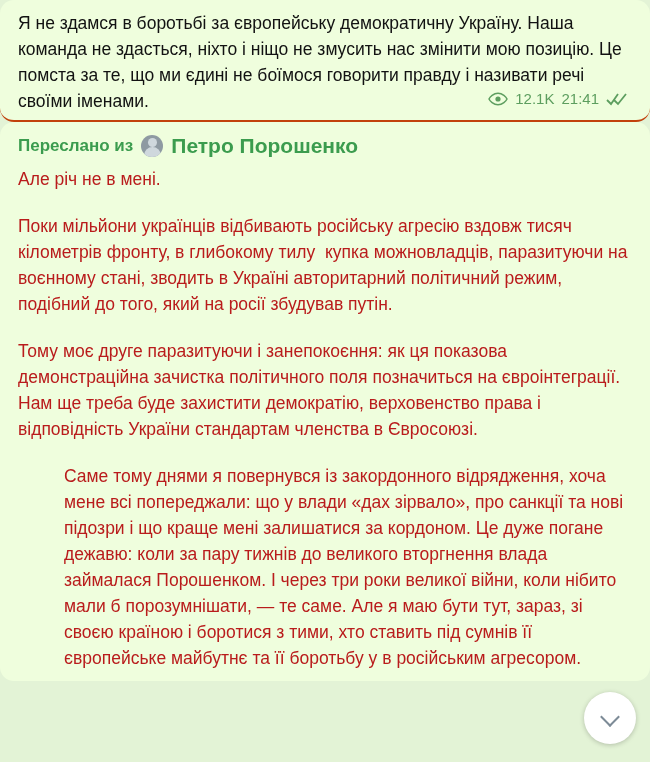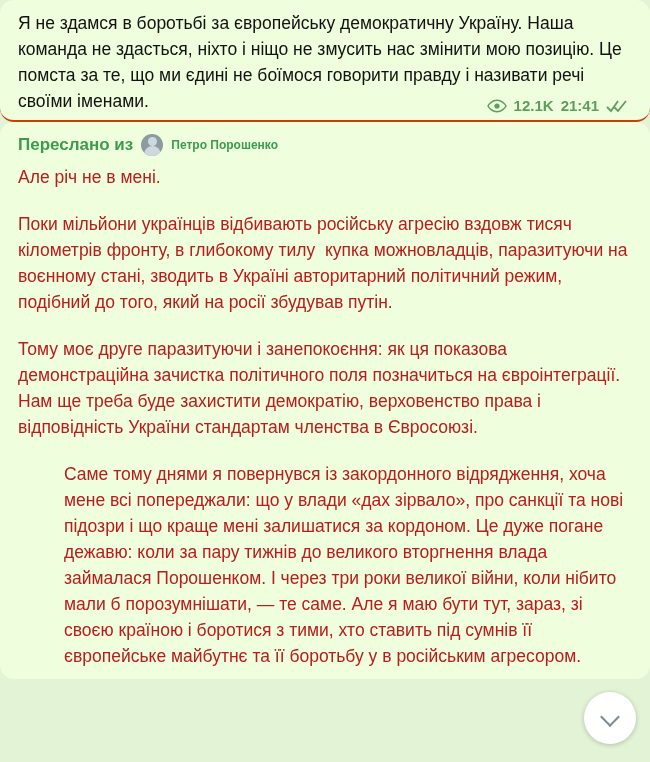--- a/index.html
+++ b/index.html
@@ -38,26 +38,25 @@
   .msg-text {
     font-size: 17.5px;
     line-height: 26px;
     color: #121212;
     white-space: pre-wrap;
     word-wrap: break-word;
   }
   .meta-row {
     display: flex;
     justify-content: flex-end;
-    align-items: flex-end;
+    align-items: flex-start;
     gap: 6px;
     margin-top: -24px;
     padding-right: 4px;
     height: 24px;
-    font-weight: bold;
   }
   .meta-inner {
     display: flex;
     align-items: center;
     gap: 7px;
     background: #effedd;
     padding-left: 8px;
     border-radius: 10px;
   }
   .eye-icon {
@@ -118,21 +117,21 @@
     content: "";
     position: absolute;
     width: 17px;
     height: 11px;
     border-radius: 9px 9px 0 0;
     background: #cfd8dd;
     bottom: -1px;
     left: 2.5px;
   }
   .fwd-author {
-    font-size: 12px;
+    font-size: 21px;
     font-weight: bold;
     color: #3b9c4e;
   }
   .para {
     font-size: 17.5px;
     line-height: 26px;
     color: #b91c1c;
     margin: 0 0 21px 0;
     white-space: pre-wrap;
     word-wrap: break-word;

